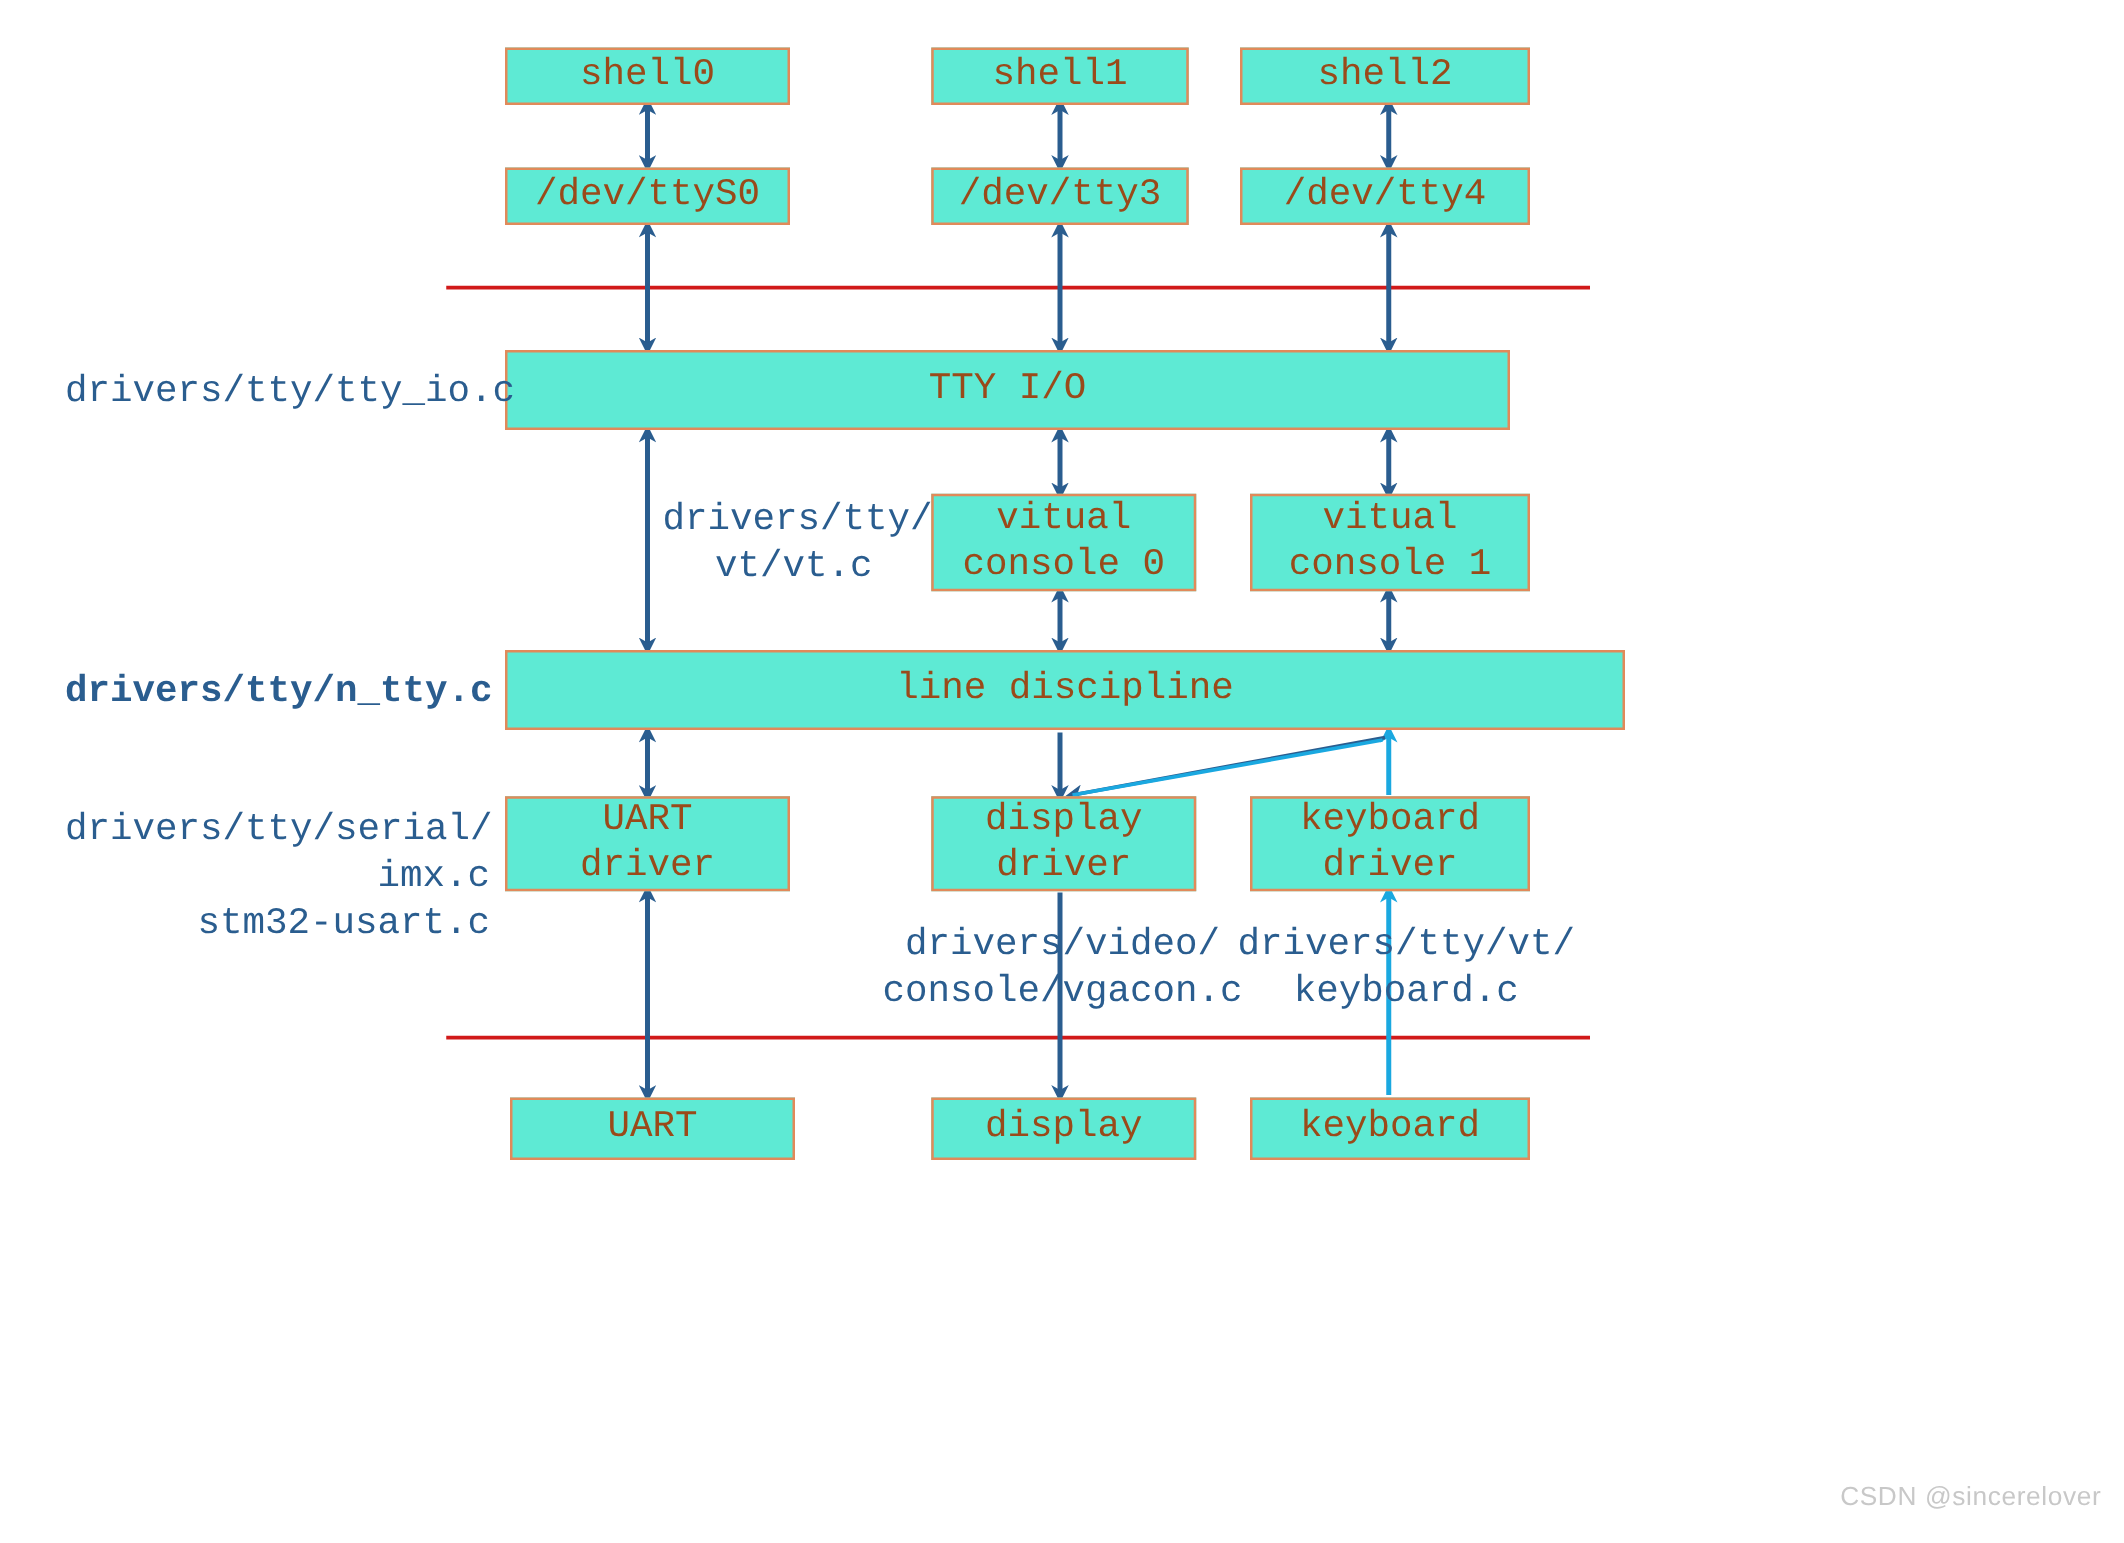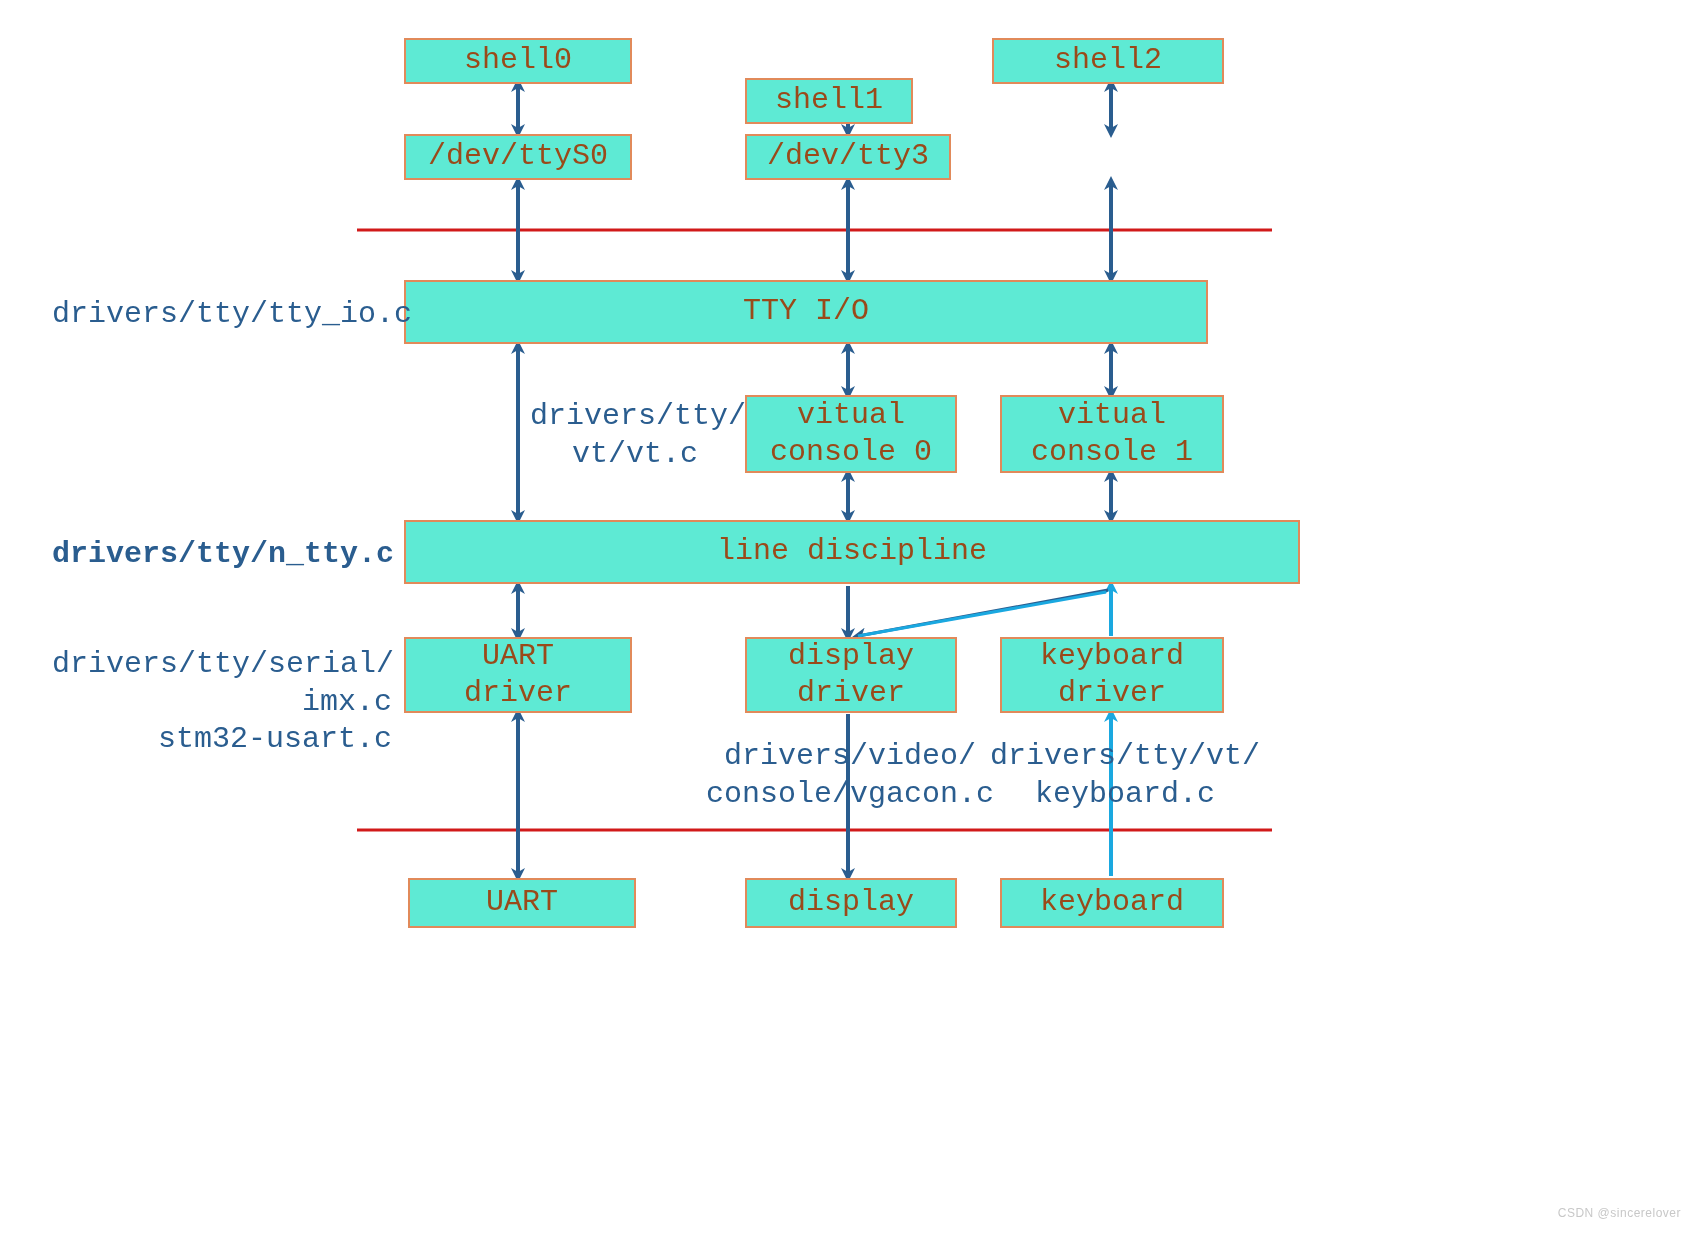--- a/index.html
+++ b/index.html
@@ -44,24 +44,24 @@
     line-height: 1.25;
     text-align: center;
     white-space: pre;
   }
   .label.left {
     text-align: right;
   }
   .watermark {
     position: absolute;
     right: 18px;
-    bottom: 14px;
+    bottom: 24px;
     color: #c8c8c8;
     font-family: Arial, sans-serif;
-    font-size: 12px;
+    font-size: 21px;
     letter-spacing: 0.5px;
   }
 </style>
 </head>
 <body>
 
 <div class="diagram">
 
   <svg class="arrows">
     <defs>
@@ -112,32 +112,35 @@
     <line x1="518" y1="714" x2="518" y2="876" stroke="#2a5d8f" stroke-width="4" marker-start="url(#ah-blue-rev)" marker-end="url(#ah-blue)"></line>
 
     <line x1="848" y1="714" x2="848" y2="876" stroke="#2a5d8f" stroke-width="4" marker-end="url(#ah-blue)"></line>
 
     <line x1="1111" y1="876" x2="1111" y2="714" stroke="#1aa8e0" stroke-width="4" marker-end="url(#ah-cyan)"></line>
   </svg>
 
   <div class="box" style="left:404px; top:38px; width:228px; height:46px;">
       <span>shell0</span>
     </div>
-  <div class="box" style="left:745px; top:38px; width:168px; height:46px;margin-top:40px;">
+  <div class="box" style="left:745px; top:38px; width:206px; height:46px;">
       <span>shell1</span>
     </div>
   <div class="box" style="left:992px; top:38px; width:232px; height:46px;align-items:center;">
       <span>shell2</span>
     </div>
 
   <div class="box" style="left:404px; top:134px; width:228px; height:46px;">
       <span>/dev/ttyS0</span>
     </div>
   <div class="box" style="left:745px; top:134px; width:206px; height:46px;">
       <span>/dev/tty3</span>
+    </div>
+  <div class="box" style="left:992px; top:134px; width:232px; height:46px;">
+      <span>/dev/tty4</span>
     </div>
 
   <div class="box" style="left:404px; top:280px; width:804px; height:64px;">
       <span>TTY I/O</span>
     </div>
 
   <div class="box" style="left:745px; top:395px; width:212px; height:78px;">
     <span>vitual</span>
     <span>console 0</span>
   </div>

